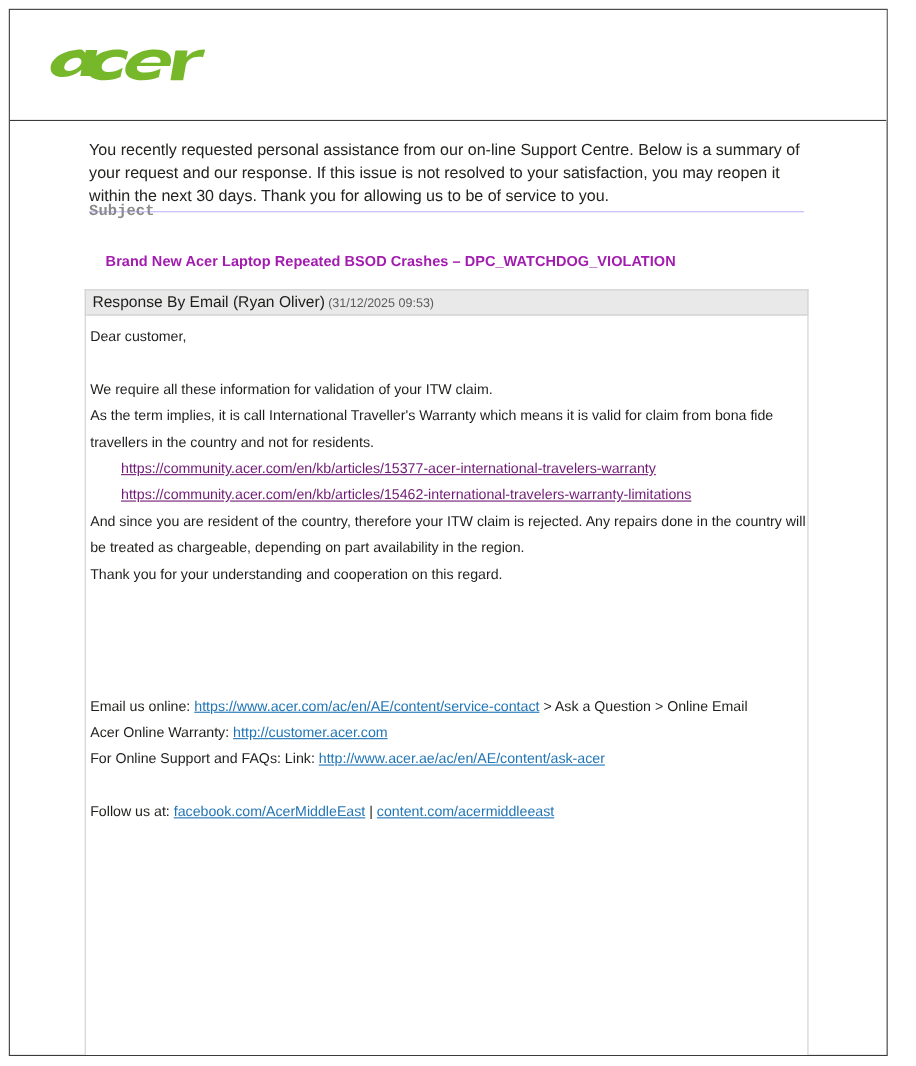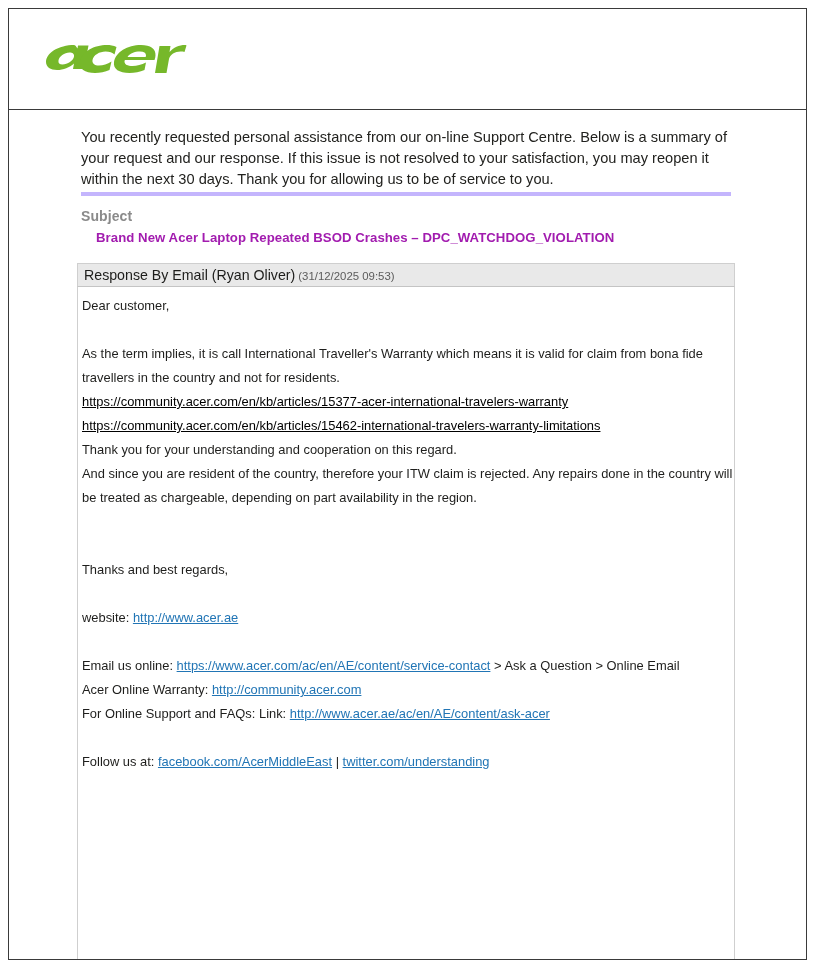--- a/index.html
+++ b/index.html
@@ -54,33 +54,34 @@
 
   
   .intro {
     position: absolute;
     left: 72px;
     top: 17px;
     width: 650px;
     font-size: 14.6px;
     line-height: 21px;
     color: #22221f;
-    border-bottom: 4px solid #c4b5fd;
+    border-bottom: 1px solid #c4b5fd;
     padding-bottom: 2px;
   }
 
   
   .subject-label {
     position: absolute;
     left: 72px;
-    top: 98px;
+    top: 74px;
     font-size: 14px;
     font-weight: bold;
     color: #8a8a8a;
     letter-spacing: 0.1px;
+    font-family: Liberation Mono, monospace;
   }
   .subject-value {
     position: absolute;
     left: 87px;
     top: 120px;
     font-size: 13.2px;
     font-weight: bold;
     color: #a21caf;
     letter-spacing: 0.05px;
   }
@@ -129,21 +130,21 @@
     padding-left: 4px;
     white-space: nowrap;
   }
   .resp-body .ln.wrap { white-space: normal; }
   .spacer-24 { height: 24px; }
   .spacer-48 { height: 48px; }
 
   a.lnk {
     text-decoration: underline;
   }
-  a.lnk.navy { color: #000000; }
+  a.lnk.navy { color: #701a75; margin-left: 28px; }
   a.lnk.blue { color: #2175b5; }
 </style>
 </head>
 <body>
 
 <div class="page-frame">
 
   <div class="logo-band">
     <div class="acer-logo">
       <svg viewBox="0 0 320 104" xmlns="http://www.w3.org/2000/svg" aria-label="acer">
@@ -171,64 +172,60 @@
     <div class="resp-card">
 
       <div class="resp-head">
         <span class="who">Response By Email (Ryan Oliver)</span><span class="when">(31/12/2025 09:53)</span>
       </div>
 
       <div class="resp-body">
 
         <div class="ln">Dear customer,</div>
         <div class="spacer-24"></div>
+        <div class="ln">We require all these information for validation of your ITW claim.</div>
         <div class="ln wrap">As the term implies, it is call International Traveller's Warranty which means it is valid for claim from bona fide travellers in the country and not for residents.</div>
 
         <div class="ln">
           <a class="lnk navy" href="#">https://community.acer.com/en/kb/articles/15377-acer-international-travelers-warranty</a>
         </div>
         <div class="ln">
           <a class="lnk navy" href="#">https://community.acer.com/en/kb/articles/15462-international-travelers-warranty-limitations</a>
         </div>
 
+        <div class="ln wrap">And since you are resident of the country, therefore your ITW claim is rejected. Any repairs done in the country will be treated as chargeable, depending on part availability in the region.</div>
         <div class="ln">Thank you for your understanding and cooperation on this regard.</div>
-        <div class="ln wrap">And since you are resident of the country, therefore your ITW claim is rejected. Any repairs done in the country will be treated as chargeable, depending on part availability in the region.</div>
 
         <div class="spacer-48"></div>
 
-        <div class="ln">Thanks and best regards,</div>
-        <div class="spacer-24"></div>
-
-        <div class="ln">
-          <span>website:</span>
-          <a class="lnk blue" href="#">http://www.acer.ae</a>
-        </div>
+        <div class="spacer-24"></div>
+
 
         <div class="spacer-24"></div>
 
         <div class="ln">
           <span>Email us online:</span>
           <a class="lnk blue" href="#">https://www.acer.com/ac/en/AE/content/service-contact</a>
           <span>&gt; Ask a Question &gt; Online Email</span>
         </div>
         <div class="ln">
           <span>Acer Online Warranty:</span>
-          <a class="lnk blue" href="#">http://community.acer.com</a>
+          <a class="lnk blue" href="#">http://customer.acer.com</a>
         </div>
         <div class="ln">
           <span>For Online Support and FAQs: Link:</span>
           <a class="lnk blue" href="#">http://www.acer.ae/ac/en/AE/content/ask-acer</a>
         </div>
 
         <div class="spacer-24"></div>
 
         <div class="ln">
           <span>Follow us at:</span>
           <a class="lnk blue" href="#">facebook.com/AcerMiddleEast</a>
           <span>|</span>
-          <a class="lnk blue" href="#">twitter.com/understanding</a>
+          <a class="lnk blue" href="#">content.com/acermiddleeast</a>
         </div>
 
       </div>
     </div>
 
   </div>
 </div>
 
 </body></html>

